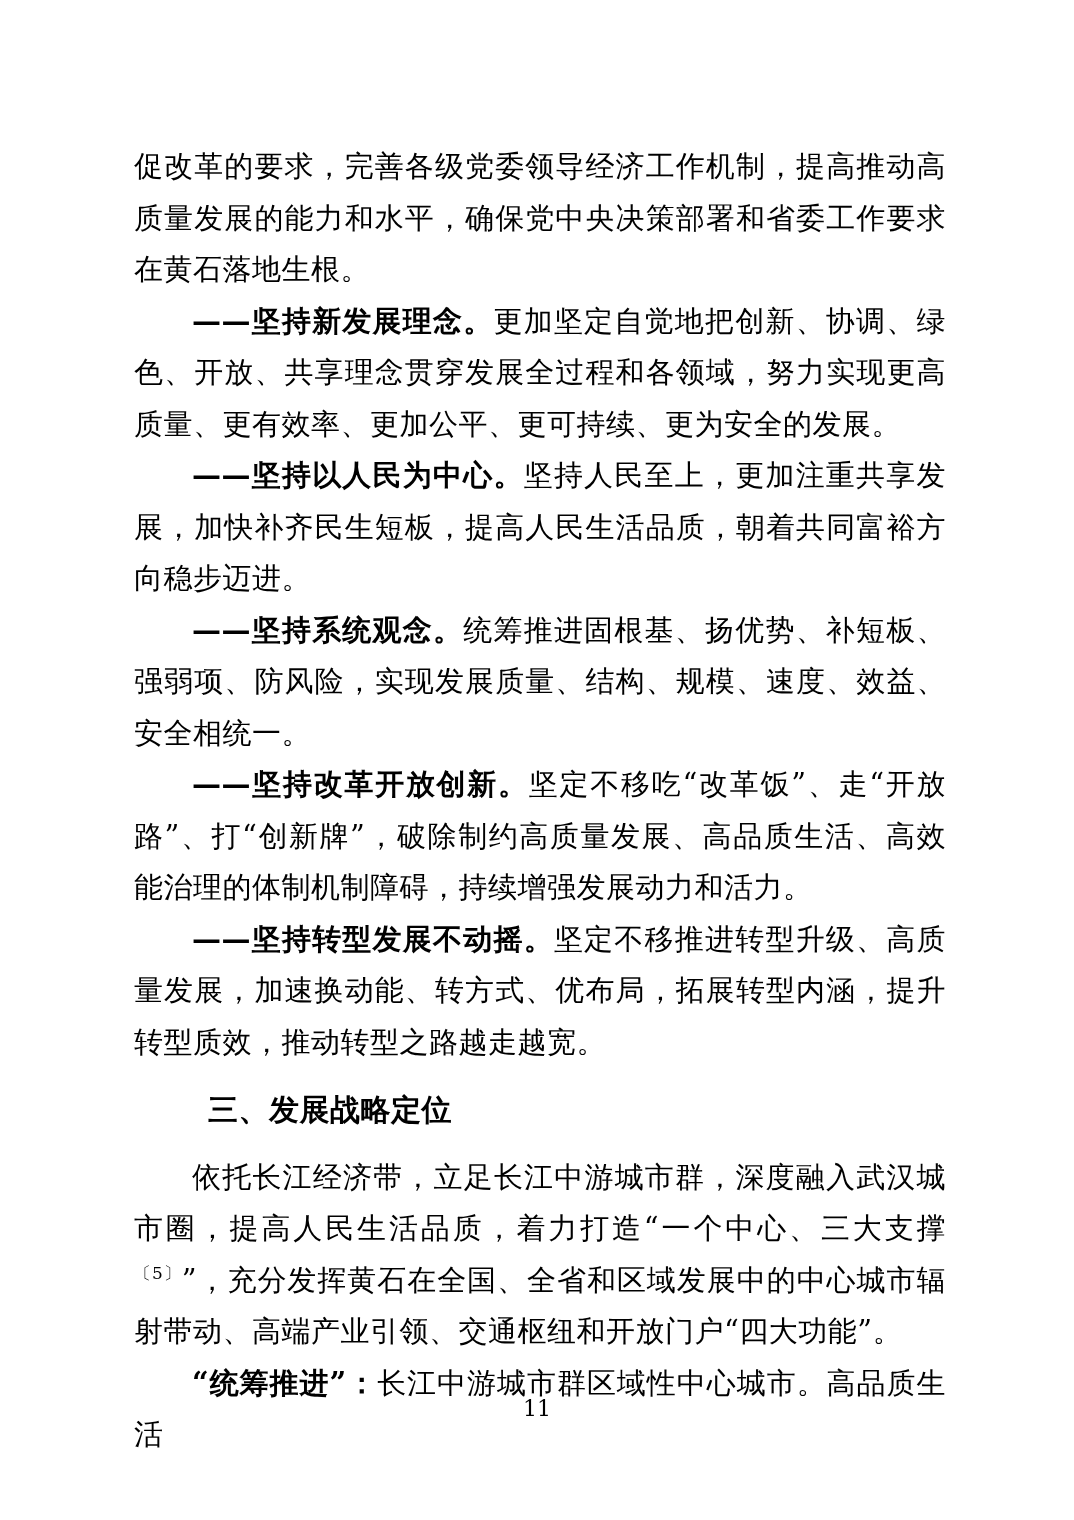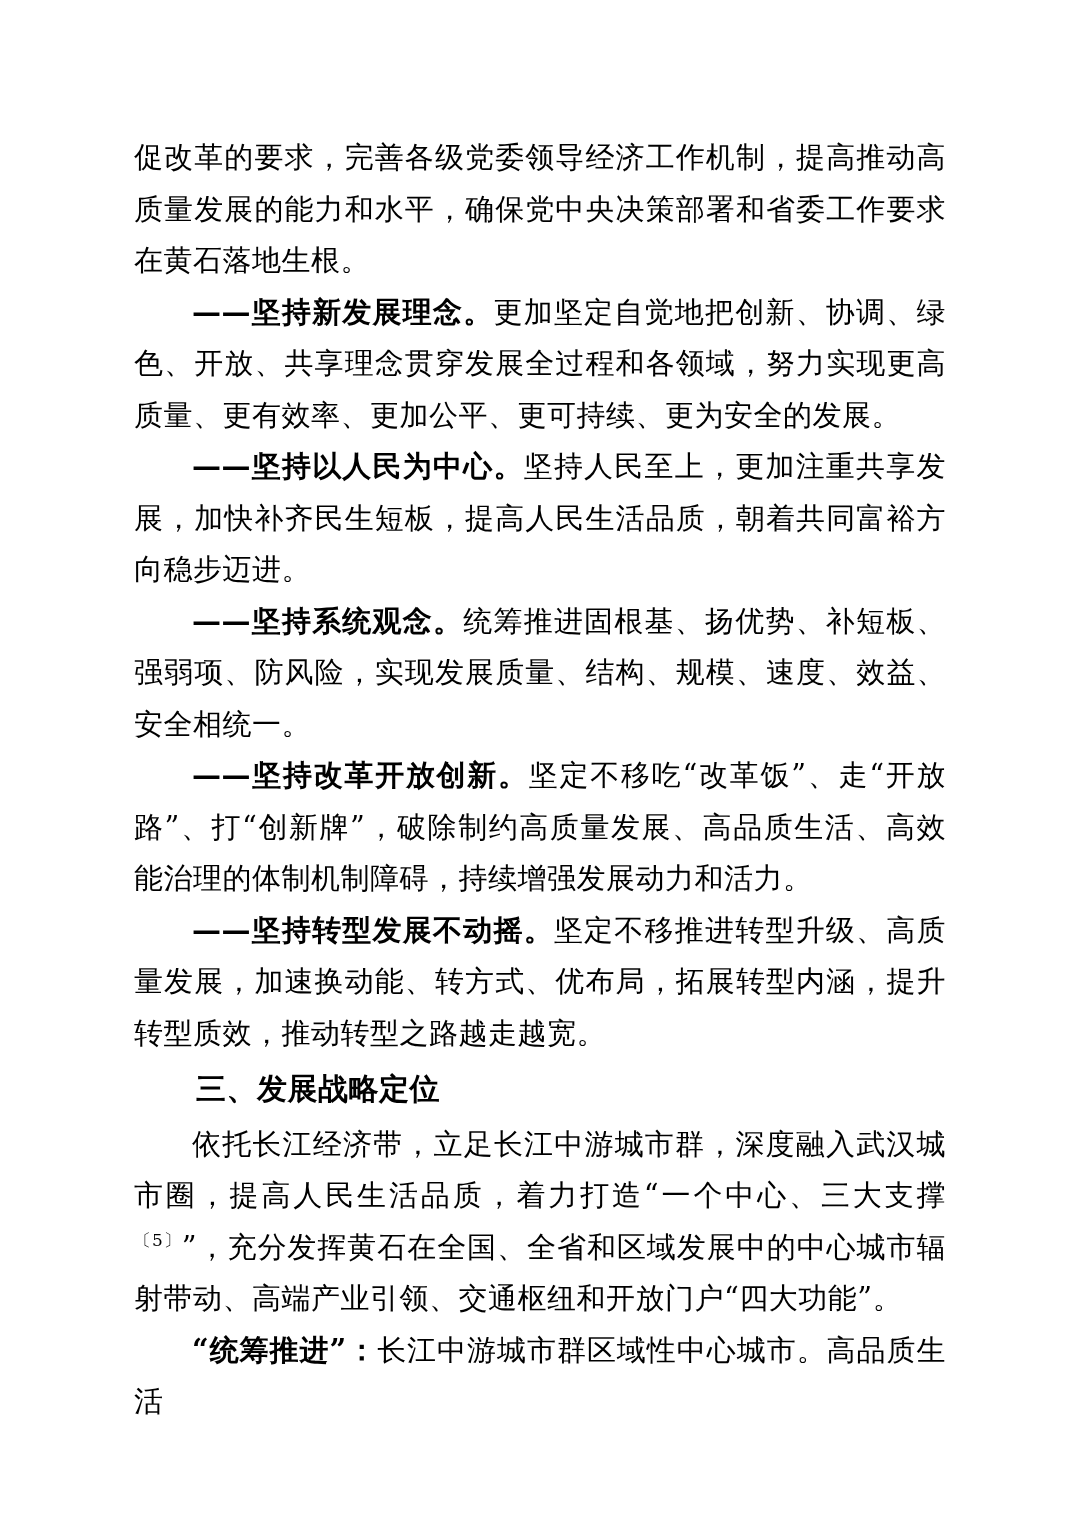--- a/index.html
+++ b/index.html
@@ -12,41 +12,41 @@
     width: 1074px;
     height: 1520px;
     background: #ffffff;
     color: #000000;
     font-family: "DejaVu Serif", "Liberation Serif", serif;
     overflow: hidden;
   }
   .content {
     position: absolute;
     left: 134px;
-    top: 132px;
+    top: 141px;
     width: 812px;
     font-size: 29px;
     line-height: 51.5px;
     text-align: justify;
     letter-spacing: 0.5px;
   }
   .para {
     margin: 0;
     padding: 0;
     text-indent: 58px;
     word-wrap: break-word;
   }
   .para.no-indent {
     text-indent: 0;
   }
   .lead {
     font-weight: 700;
   }
   .heading {
-    margin: 4px;
+    margin: 16px;
     padding: 0;
     text-indent: 58px;
     font-family: "DejaVu Sans", "Liberation Sans", sans-serif;
     font-weight: 700;
     font-size: 30px;
   }
   .footnote-ref {
     font-size: 17px;
     vertical-align: super;
     line-height: 0;
@@ -80,13 +80,14 @@
     <p class="para"><span class="lead">——坚持转型发展不动摇。</span><span>坚定不移推进转型升级、高质量发展，加速换动能、转方式、优布局，拓展转型内涵，提升转型质效，推动转型之路越走越宽。</span></p>
 
     <h2 class="heading">三、发展战略定位</h2>
 
     <p class="para"><span>依托长江经济带，立足长江中游城市群，深度融入武汉城市圈，提高人民生活品质，着力打造“一个中心、三大支撑</span><sup class="footnote-ref">〔5〕</sup><span>”，充分发挥黄石在全国、全省和区域发展中的中心城市辐射带动、高端产业引领、交通枢纽和开放门户“四大功能”。</span></p>
 
     <p class="para"><span class="lead">“统筹推进”：</span><span>长江中游城市群区域性中心城市。高品质生活</span></p>
 
   </div>
 
+  <div class="page-number">11</div>
 </div>
 
 </body></html>

